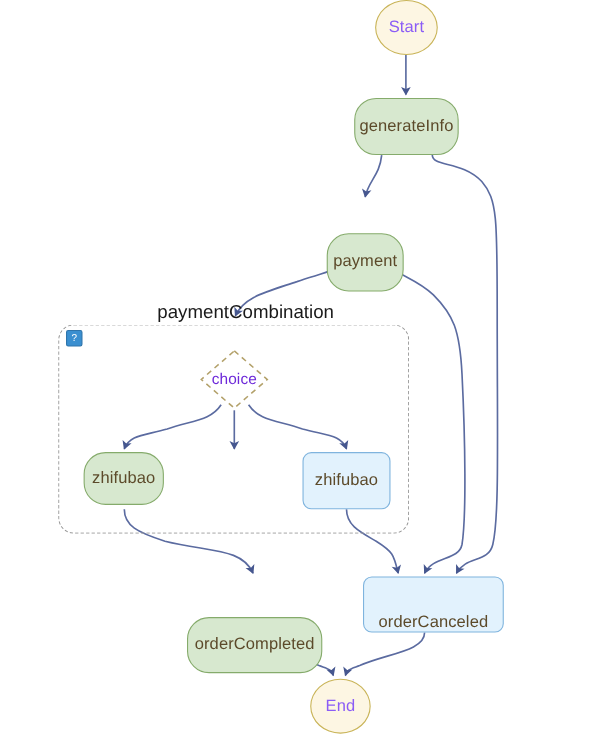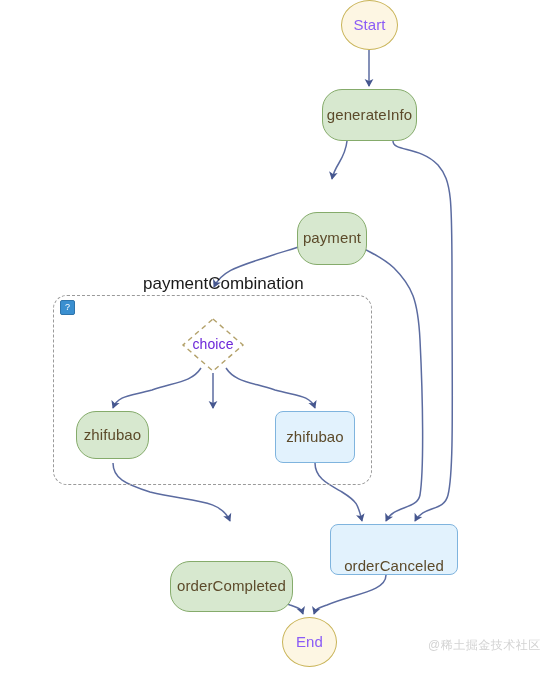--- a/index.html
+++ b/index.html
@@ -176,15 +176,14 @@
   </div>
 
   <div class="node box-blue" style="left:330px; top:524px; width:128px; height:51px;align-items:flex-end;">
     <span>orderCanceled</span>
   </div>
 
   <div class="node terminal" style="left:282px; top:617px; width:55px; height:50px;">
     <span>End</span>
   </div>
 
-  <div class="watermark" style="left:428px; top:637px;">@稀土掘金技术社区</div>
 
 </div>
 
 </body></html>

